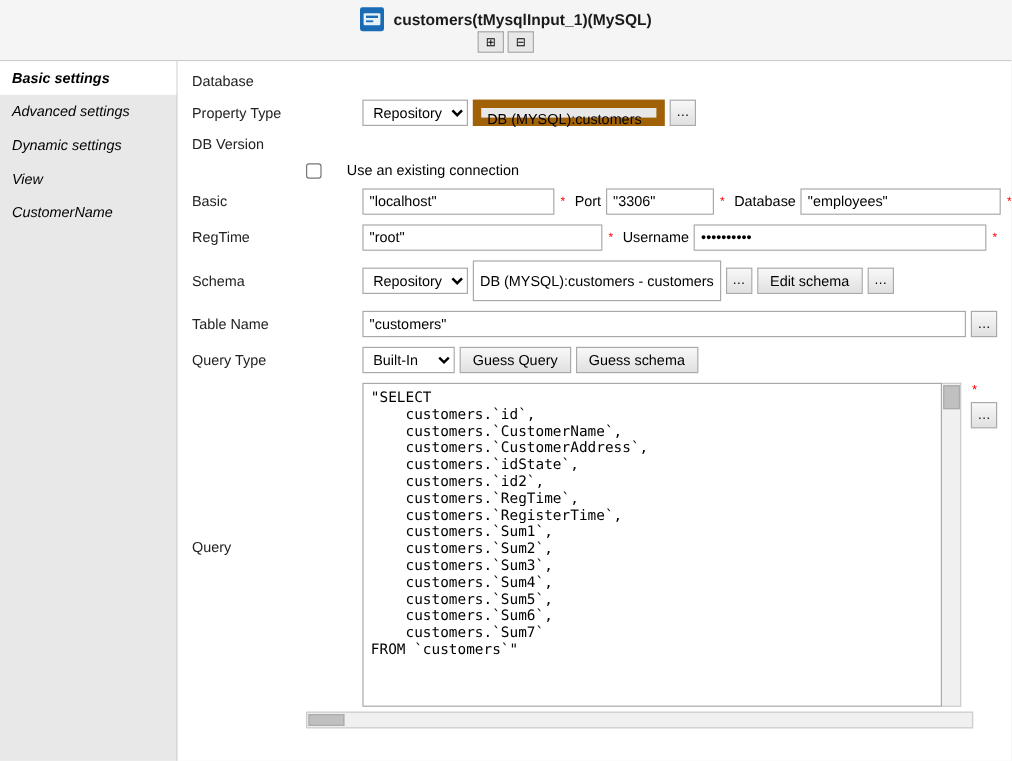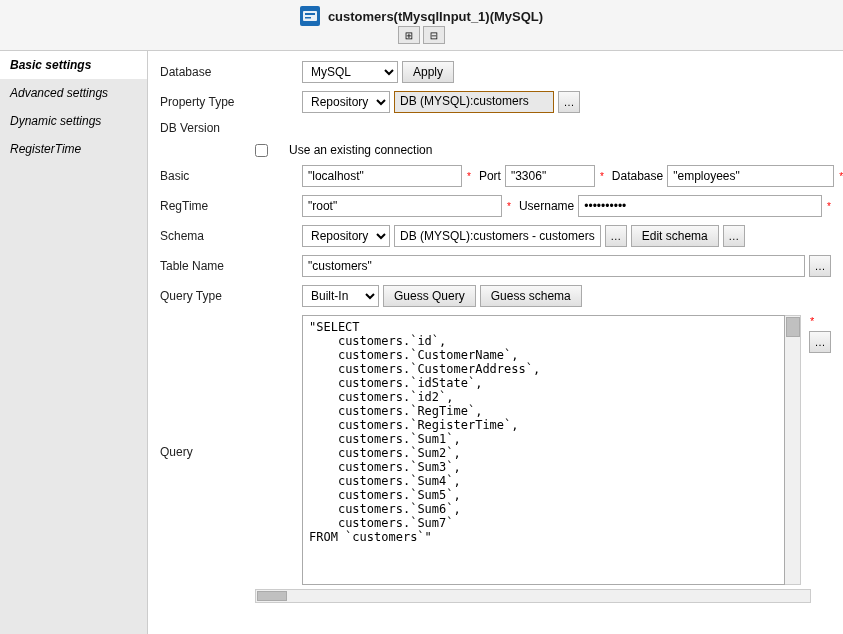--- a/index.html
+++ b/index.html
@@ -113,21 +113,21 @@
       resize: none;
       padding: 4px 6px;
       color: #000;
       background: #fff;
     }
 
     .query-row { align-items: flex-start; }
     .query-label { padding-top: 4px; }
 
     .property-type-field {
-      border: 1px solid #a16207;
+      border: 7px solid #a16207;
       background: #e8e8e8;
       padding: 2px 5px;
       font-size: 12px;
       height: 22px;
       min-width: 160px;
     }
 
     .content-inner {
       max-width: 800px;
     }
@@ -157,37 +157,32 @@
     <div class="sidebar-item active">
       <span>Basic settings</span>
     </div>
     <div class="sidebar-item">
       <span>Advanced settings</span>
     </div>
     <div class="sidebar-item">
       <span>Dynamic settings</span>
     </div>
     <div class="sidebar-item">
-      <span>RegisterTime</span>
+      <span>View</span>
+    </div>
+    <div class="sidebar-item">
+      <span>CustomerName</span>
     </div>
   </div>
 
   <div class="content">
     <div class="content-inner">
 
       <div class="form-row">
         <span class="form-label">Database</span>
-        <div class="form-controls">
-          <select>
-            <option>MySQL</option>
-            <option>PostgreSQL</option>
-            <option>Oracle</option>
-          </select>
-          <button class="btn">Apply</button>
-        </div>
       </div>
 
       <div class="form-row">
         <span class="form-label">Property Type</span>
         <div class="form-controls">
           <select>
             <option>Repository</option>
             <option>Built-In</option>
           </select>
           <span class="property-type-field">DB (MYSQL):customers</span>
@@ -229,21 +224,21 @@
         </div>
       </div>
 
       <div class="form-row">
         <span class="form-label">Schema</span>
         <div class="form-controls">
           <select>
             <option>Repository</option>
             <option>Built-In</option>
           </select>
-          <span style="border:1px solid #aaa; padding:2px 5px; font-size:12px; height:22px; background:#fff; min-width:190px; display:inline-flex; align-items:center;">DB (MYSQL):customers - customers</span>
+          <span style="border:1px solid #aaa; padding:2px 5px; font-size:12px; height:34px; background:#fff; min-width:190px; display:inline-flex; align-items:center;">DB (MYSQL):customers - customers</span>
           <button class="btn-small">…</button>
           <button class="btn">Edit schema</button>
           <button class="btn-small">…</button>
         </div>
       </div>
 
       <div class="form-row">
         <span class="form-label">Table Name</span>
         <div class="form-controls">
           <input type="text" value="&quot;customers&quot;" style="flex: 1 1 0%;">

